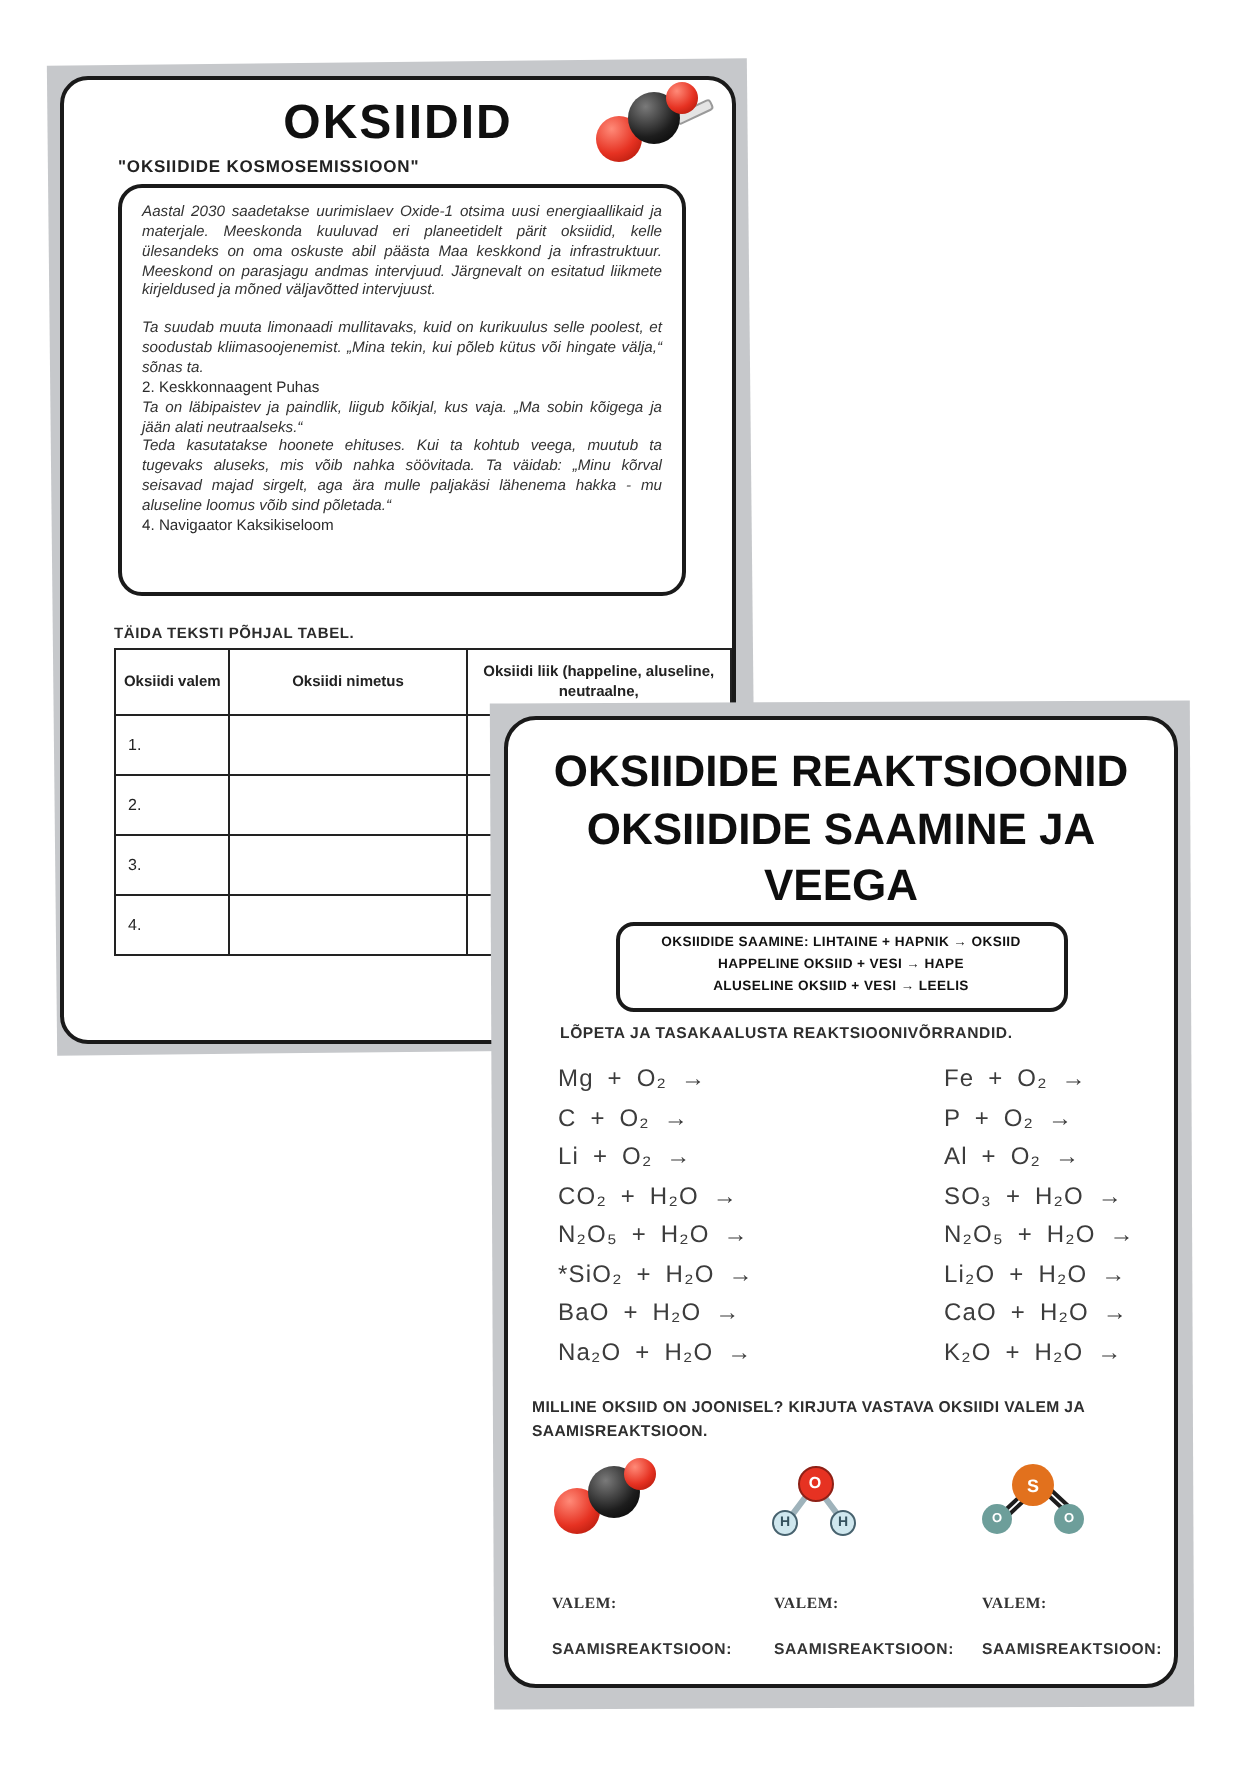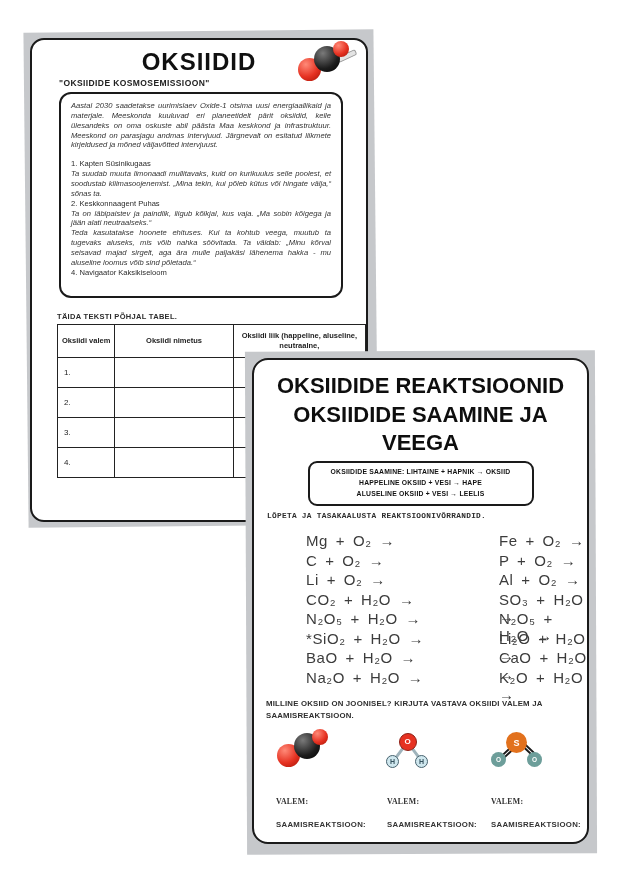--- a/index.html
+++ b/index.html
@@ -44,26 +44,26 @@
   .col-a{width:52px;}.col-b{width:117px;}.col-c{width:131px;}
 
   
   .p2-title{position:absolute;top:12px;left:0;right:0;text-align:center;color:#0e0e0e;}
   .p2-title div{font-size:22px;font-weight:800;line-height:1.3;letter-spacing:0;}
   .rules-box{position:absolute;top:101px;left:50%;transform:translateX(-50%);width:226px;
              border:2px solid #1a1a1a;border-radius:9px;padding:4px 4px;box-sizing:border-box;
              text-align:center;}
   .rule{font-size:6.8px;font-weight:700;line-height:1.6;letter-spacing:0.2px;
         color:#111;white-space:nowrap;}
-  .rx-title{position:absolute;left:13px;top:152px;font-size:7.8px;font-weight:600;
-            letter-spacing:0.3px;color:#2e2e2e;font-family:Liberation Mono, monospace;}
+  .rx-title{position:absolute;left:26px;top:152px;font-size:7.8px;font-weight:600;
+            letter-spacing:0.3px;color:#2e2e2e;}
   .rx-col{position:absolute;top:172px;}
   .rx-left{left:25px;}
   .rx-right{left:218px;}
-  .rx{height:19.5px;font-size:15px;color:#3c3c3c;letter-spacing:0.6px;word-spacing:3px;margin-left:27px;}
+  .rx{height:19.5px;font-size:12px;color:#3c3c3c;letter-spacing:0.6px;word-spacing:3px;}
   .question{position:absolute;left:12px;top:338px;width:300px;font-size:7.8px;font-weight:600;
             letter-spacing:0.2px;line-height:1.55;color:#2e2e2e;}
   .mol{position:absolute;}
   .mol-co2{left:12px;top:368px;width:80px;height:52px;}
   .mol-co2 .bond1{left:21px;top:22px;width:22px;height:4px;transform:rotate(-18deg);}
   .mol-co2 .bond2{left:38px;top:12px;width:18px;height:4px;transform:rotate(-25deg);}
   .mol-co2 .sph-red-big{left:11px;top:16px;width:23px;height:23px;}
   .mol-co2 .sph-black{left:27.5px;top:5px;width:26px;height:26px;}
   .mol-co2 .sph-red-small{left:45.5px;top:1px;width:16px;height:16px;}
   .atom{position:absolute;border-radius:50%;display:flex;align-items:center;
@@ -110,21 +110,20 @@
       <div class="sph sph-red-big"></div>
       <div class="sph sph-black"></div>
       <div class="sph sph-red-small"></div>
     </div>
 
     <div class="p1-subtitle">"OKSIIDIDE KOSMOSEMISSIOON"</div>
 
     <div class="intro-box">
       <p class="intro">Aastal 2030 saadetakse uurimislaev Oxide-1 otsima uusi energiaallikaid ja materjale. Meeskonda kuuluvad eri planeetidelt pärit oksiidid, kelle ülesandeks on oma oskuste abil päästa Maa keskkond ja infrastruktuur. Meeskond on parasjagu andmas intervjuud. Järgnevalt on esitatud liikmete kirjeldused ja mõned väljavõtted intervjuust.</p>
       <div class="crew-item">
-        <div class="crew-name">1. Kapten Süsinikugaas</div>
         <div class="crew-desc">Ta suudab muuta limonaadi mullitavaks, kuid on kurikuulus selle poolest, et soodustab kliimasoojenemist. „Mina tekin, kui põleb kütus või hingate välja,“ sõnas ta.</div>
       </div>
       <div class="crew-item">
         <div class="crew-name">2. Keskkonnaagent Puhas</div>
         <div class="crew-desc">Ta on läbipaistev ja paindlik, liigub kõikjal, kus vaja. „Ma sobin kõigega ja jään alati neutraalseks.“</div>
       </div>
       <div class="crew-item">
         <div class="crew-desc">Teda kasutatakse hoonete ehituses. Kui ta kohtub veega, muutub ta tugevaks aluseks, mis võib nahka söövitada. Ta väidab: „Minu kõrval seisavad majad sirgelt, aga ära mulle paljakäsi lähenema hakka - mu aluseline loomus võib sind põletada.“</div>
       </div>
       <div class="crew-item">

